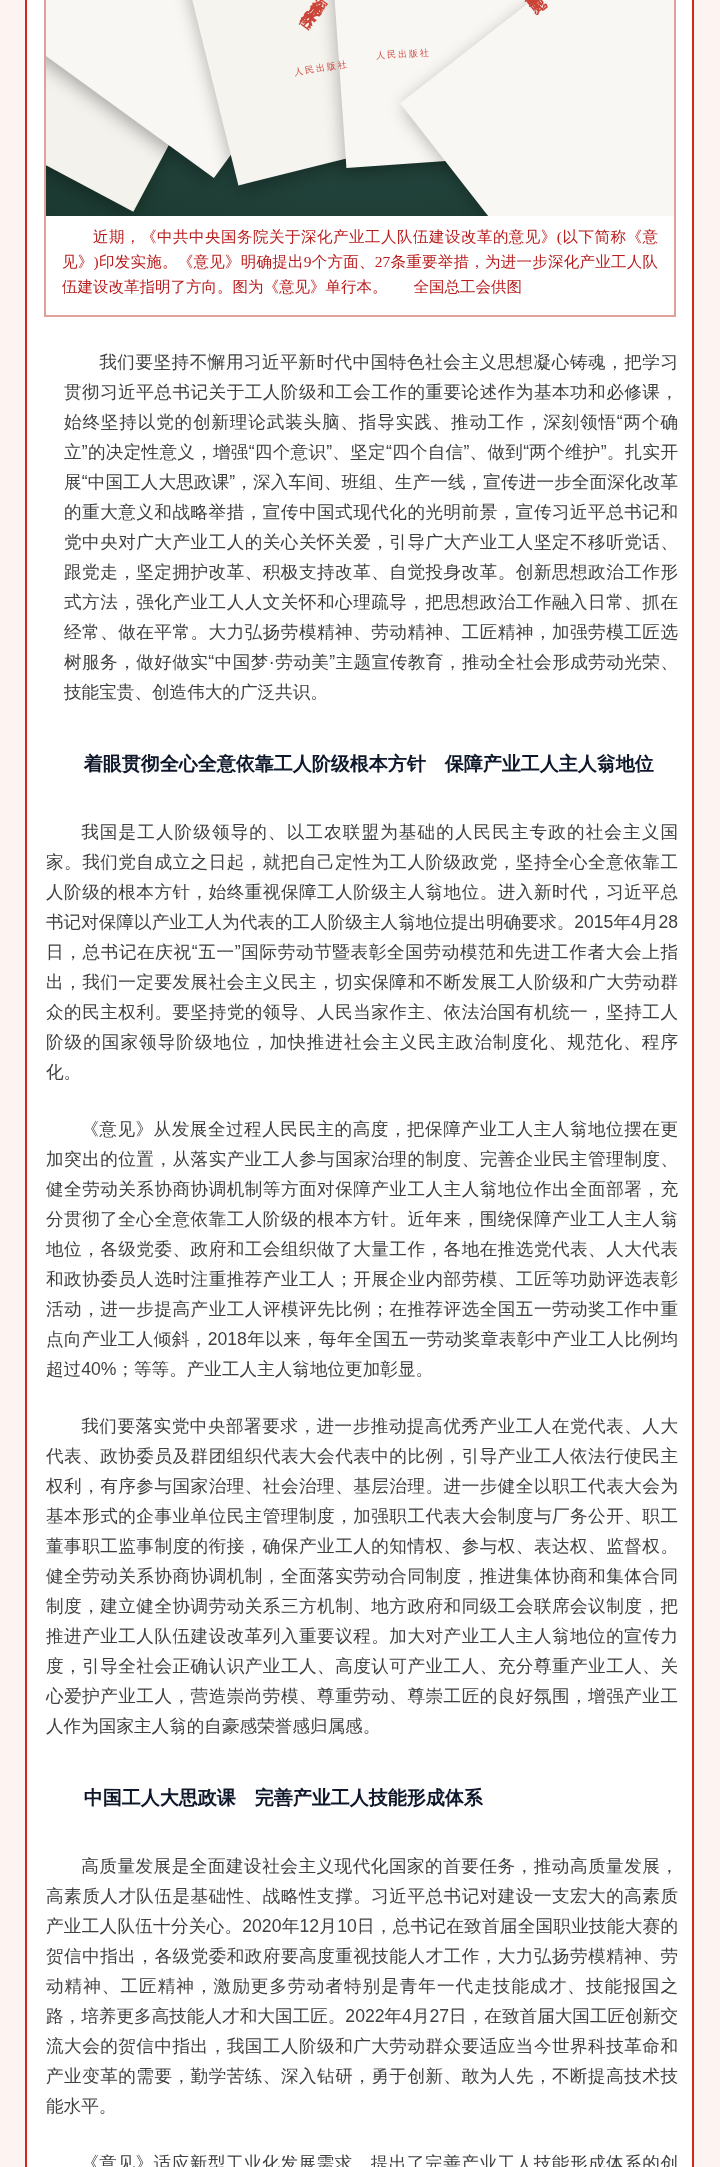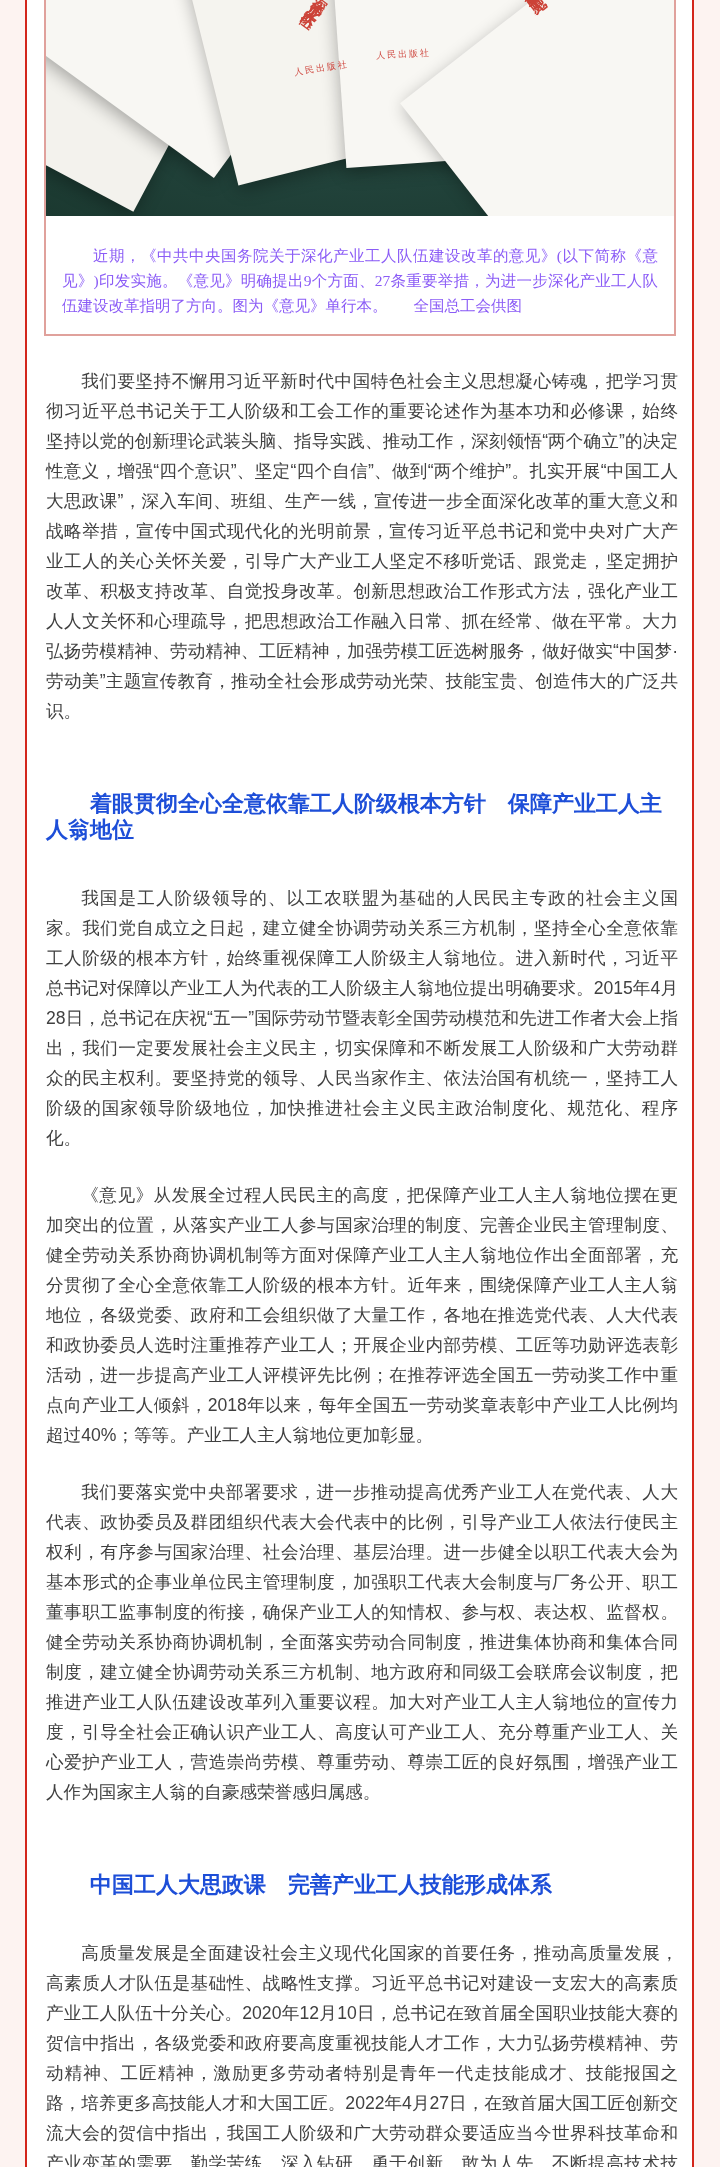--- a/index.html
+++ b/index.html
@@ -41,36 +41,36 @@
   .vtext-left{left:215px;top:-30px;height:200px;font-size:14px;letter-spacing:3px;transform:rotate(37deg);}
   .vtext-right{left:520px;top:-75px;height:252px;font-size:15px;letter-spacing:3px;transform:rotate(-38deg);}
   .vtext-right span{display:block;}
   .pub{
     position:absolute;font-family:"Liberation Serif","DejaVu Serif",serif;
     font-size:9px;color:#cf4a42;letter-spacing:2px;z-index:3;
   }
   .pub-1{left:248px;top:62px;transform:rotate(-9deg);}
   .pub-2{left:330px;top:48px;transform:rotate(-3deg);}
   .photo-caption{
-    padding:27px 16px 16px 16px;
+    padding:8px 16px 16px 16px;
     font-family:"Liberation Serif","DejaVu Serif",serif;
-    font-size:15.5px;line-height:25px;color:#8b5cf6;
+    font-size:15.5px;line-height:25px;color:#b91c1c;
     text-align:justify;text-indent:2em;margin:0;
   }
   .credit{margin-left:26px;white-space:nowrap;}
   
   .article{padding:0 14px 40px 19px;}
   .article p{
     margin:27px 0;font-size:17.6px;line-height:30px;color:#404040;
     text-align:justify;text-indent:2em;letter-spacing:0;
   }
-  .article p:first-child{margin-top:30px;}
+  .article p:first-child{margin-top:30px;margin-left:18px;}
   .article h2{
-    margin:65px 0 40px 0;font-size:22px;line-height:26px;font-weight:bold;
-    color:#1d4ed8;text-indent:2em;
+    margin:44px 0 40px 0;font-size:19px;line-height:26px;font-weight:bold;
+    color:#0f172a;text-indent:2em;
   }
 </style>
 </head>
 <body>
 
 <div class="page">
   <div class="rule rule-left"></div>
   <div class="rule rule-right"></div>
 
   <div class="content">
@@ -91,21 +91,21 @@
         <div class="pub pub-2">人民出版社</div>
       </div>
       <figcaption class="photo-caption">
         <span>近期，《中共中央国务院关于深化产业工人队伍建设改革的意见》(以下简称《意见》)印发实施。《意见》明确提出9个方面、27条重要举措，为进一步深化产业工人队伍建设改革指明了方向。图为《意见》单行本。</span><span class="credit">全国总工会供图</span>
       </figcaption>
     </figure>
 
     <div class="article">
       <p>我们要坚持不懈用习近平新时代中国特色社会主义思想凝心铸魂，把学习贯彻习近平总书记关于工人阶级和工会工作的重要论述作为基本功和必修课，始终坚持以党的创新理论武装头脑、指导实践、推动工作，深刻领悟“两个确立”的决定性意义，增强“四个意识”、坚定“四个自信”、做到“两个维护”。扎实开展“中国工人大思政课”，深入车间、班组、生产一线，宣传进一步全面深化改革的重大意义和战略举措，宣传中国式现代化的光明前景，宣传习近平总书记和党中央对广大产业工人的关心关怀关爱，引导广大产业工人坚定不移听党话、跟党走，坚定拥护改革、积极支持改革、自觉投身改革。创新思想政治工作形式方法，强化产业工人人文关怀和心理疏导，把思想政治工作融入日常、抓在经常、做在平常。大力弘扬劳模精神、劳动精神、工匠精神，加强劳模工匠选树服务，做好做实“中国梦·劳动美”主题宣传教育，推动全社会形成劳动光荣、技能宝贵、创造伟大的广泛共识。</p>
       <h2>着眼贯彻全心全意依靠工人阶级根本方针　保障产业工人主人翁地位</h2>
-      <p>我国是工人阶级领导的、以工农联盟为基础的人民民主专政的社会主义国家。我们党自成立之日起，建立健全协调劳动关系三方机制，坚持全心全意依靠工人阶级的根本方针，始终重视保障工人阶级主人翁地位。进入新时代，习近平总书记对保障以产业工人为代表的工人阶级主人翁地位提出明确要求。2015年4月28日，总书记在庆祝“五一”国际劳动节暨表彰全国劳动模范和先进工作者大会上指出，我们一定要发展社会主义民主，切实保障和不断发展工人阶级和广大劳动群众的民主权利。要坚持党的领导、人民当家作主、依法治国有机统一，坚持工人阶级的国家领导阶级地位，加快推进社会主义民主政治制度化、规范化、程序化。</p>
+      <p>我国是工人阶级领导的、以工农联盟为基础的人民民主专政的社会主义国家。我们党自成立之日起，就把自己定性为工人阶级政党，坚持全心全意依靠工人阶级的根本方针，始终重视保障工人阶级主人翁地位。进入新时代，习近平总书记对保障以产业工人为代表的工人阶级主人翁地位提出明确要求。2015年4月28日，总书记在庆祝“五一”国际劳动节暨表彰全国劳动模范和先进工作者大会上指出，我们一定要发展社会主义民主，切实保障和不断发展工人阶级和广大劳动群众的民主权利。要坚持党的领导、人民当家作主、依法治国有机统一，坚持工人阶级的国家领导阶级地位，加快推进社会主义民主政治制度化、规范化、程序化。</p>
       <p>《意见》从发展全过程人民民主的高度，把保障产业工人主人翁地位摆在更加突出的位置，从落实产业工人参与国家治理的制度、完善企业民主管理制度、健全劳动关系协商协调机制等方面对保障产业工人主人翁地位作出全面部署，充分贯彻了全心全意依靠工人阶级的根本方针。近年来，围绕保障产业工人主人翁地位，各级党委、政府和工会组织做了大量工作，各地在推选党代表、人大代表和政协委员人选时注重推荐产业工人；开展企业内部劳模、工匠等功勋评选表彰活动，进一步提高产业工人评模评先比例；在推荐评选全国五一劳动奖工作中重点向产业工人倾斜，2018年以来，每年全国五一劳动奖章表彰中产业工人比例均超过40%；等等。产业工人主人翁地位更加彰显。</p>
       <p>我们要落实党中央部署要求，进一步推动提高优秀产业工人在党代表、人大代表、政协委员及群团组织代表大会代表中的比例，引导产业工人依法行使民主权利，有序参与国家治理、社会治理、基层治理。进一步健全以职工代表大会为基本形式的企事业单位民主管理制度，加强职工代表大会制度与厂务公开、职工董事职工监事制度的衔接，确保产业工人的知情权、参与权、表达权、监督权。健全劳动关系协商协调机制，全面落实劳动合同制度，推进集体协商和集体合同制度，建立健全协调劳动关系三方机制、地方政府和同级工会联席会议制度，把推进产业工人队伍建设改革列入重要议程。加大对产业工人主人翁地位的宣传力度，引导全社会正确认识产业工人、高度认可产业工人、充分尊重产业工人、关心爱护产业工人，营造崇尚劳模、尊重劳动、尊崇工匠的良好氛围，增强产业工人作为国家主人翁的自豪感荣誉感归属感。</p>
       <h2>中国工人大思政课　完善产业工人技能形成体系</h2>
       <p>高质量发展是全面建设社会主义现代化国家的首要任务，推动高质量发展，高素质人才队伍是基础性、战略性支撑。习近平总书记对建设一支宏大的高素质产业工人队伍十分关心。2020年12月10日，总书记在致首届全国职业技能大赛的贺信中指出，各级党委和政府要高度重视技能人才工作，大力弘扬劳模精神、劳动精神、工匠精神，激励更多劳动者特别是青年一代走技能成才、技能报国之路，培养更多高技能人才和大国工匠。2022年4月27日，在致首届大国工匠创新交流大会的贺信中指出，我国工人阶级和广大劳动群众要适应当今世界科技革命和产业变革的需要，勤学苦练、深入钻研，勇于创新、敢为人先，不断提高技术技能水平。</p>
       <p>《意见》适应新型工业化发展需求，提出了完善产业工人技能形成体系的创新性举措，比如“支持大国工匠、高技能人才兼任职业学校实习实训教师”、</p>
     </div>
 
   </div>
 </div>
 

